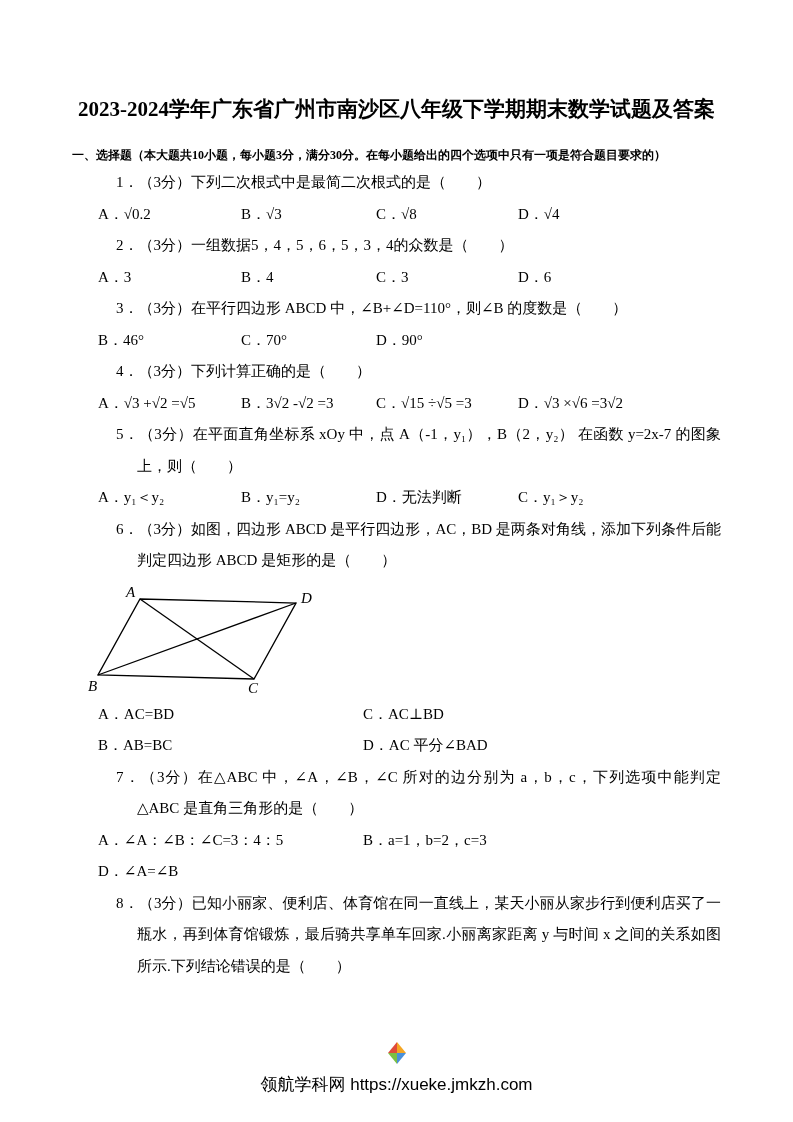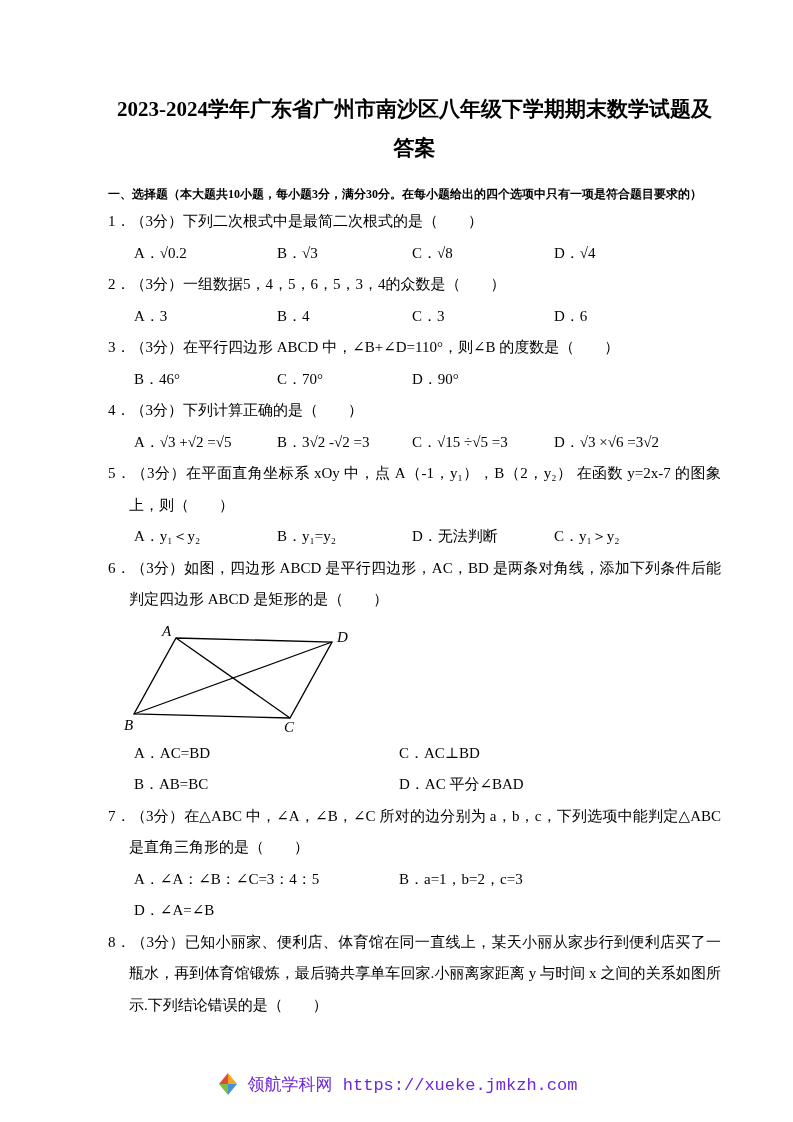--- a/index.html
+++ b/index.html
@@ -7,61 +7,63 @@
   .page {
     position: relative;
     width: 793px;
     height: 1122px;
     background: #ffffff;
     color: #000000;
     font-family: "Liberation Serif", "DejaVu Serif", serif;
     overflow: hidden;
     margin: 0 auto;
   }
-  .content { padding: 90px 72px 0 108px; }
+  .content { padding: 90px 72px 0 72px; }
   .title {
     text-align: center;
     font-size: 21px;
     font-weight: 700;
     line-height: 1.85;
   }
   .section-heading {
     margin-top: 14px;
     font-size: 12px;
     font-weight: 700;
     line-height: 2.05;
     text-align: justify;
   }
   .q { font-size: 15px; line-height: 2.1; }
   .q .stem {
     padding-left: 21px;
     text-indent: -21px;
     text-align: justify;
+    margin-left: 44px;
   }
   .opts { padding-left: 26px; display: grid; }
   .cols4 { grid-template-columns: 143px 135px 142px auto; }
   .cols2 { grid-template-columns: 265px auto; }
   .opt { white-space: nowrap; }
   .fig { display: block; margin: 6px 0 2px 16px; }
   .fig line, .fig polygon { stroke: #000; stroke-width: 1.3; fill: none; }
   .fig text {
     font-style: italic;
     font-size: 15px;
     font-family: "Liberation Serif", "DejaVu Serif", serif;
   }
   .footer {
     position: absolute;
     left: 0; right: 0; bottom: 26px;
     display: flex;
     justify-content: center;
     align-items: center;
     gap: 8px;
-    color: #6d28d9;
+    color: #000000;
     font-size: 17px;
-    font-family: Liberation Mono, monospace;
+    font-family: Liberation Sans, sans-serif;
+    flex-direction: column;
   }
   .footer .logo { display: inline-block; width: 24px; height: 24px; }
 </style>
 </head>
 <body>
 
 <div class="page">
   <div class="content">
 
     <h1 class="title">2023-2024学年广东省广州市南沙区八年级下学期期末数学试题及答案</h1>

